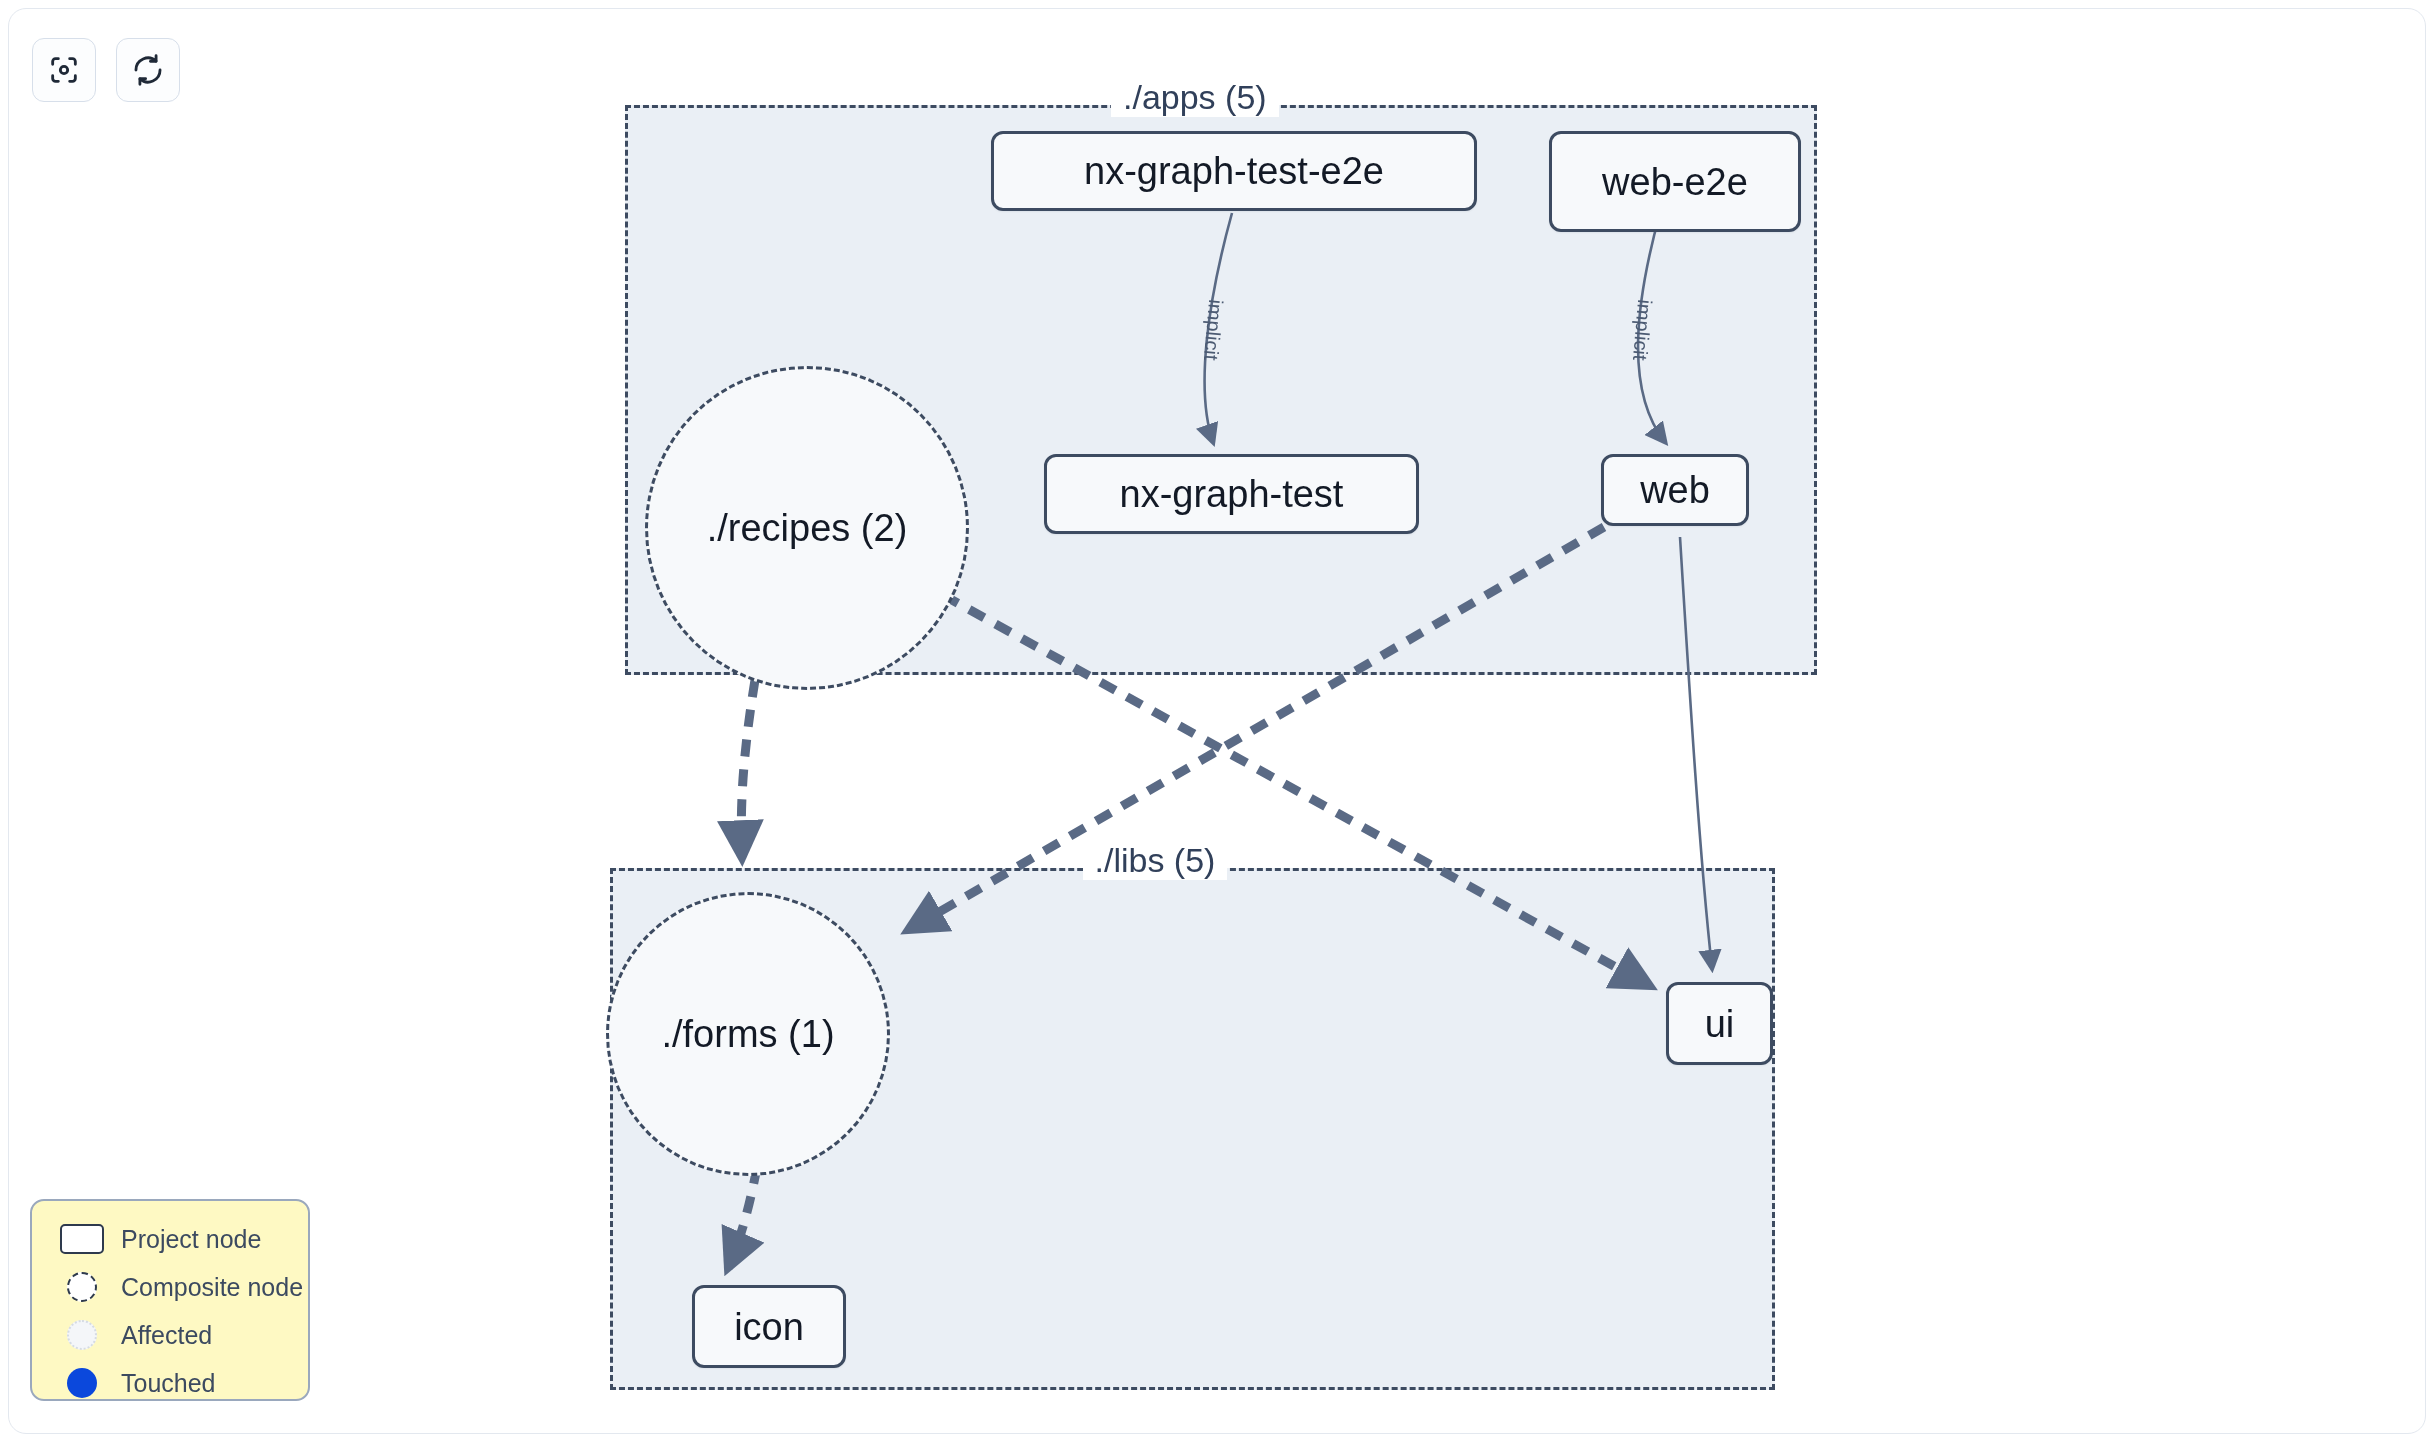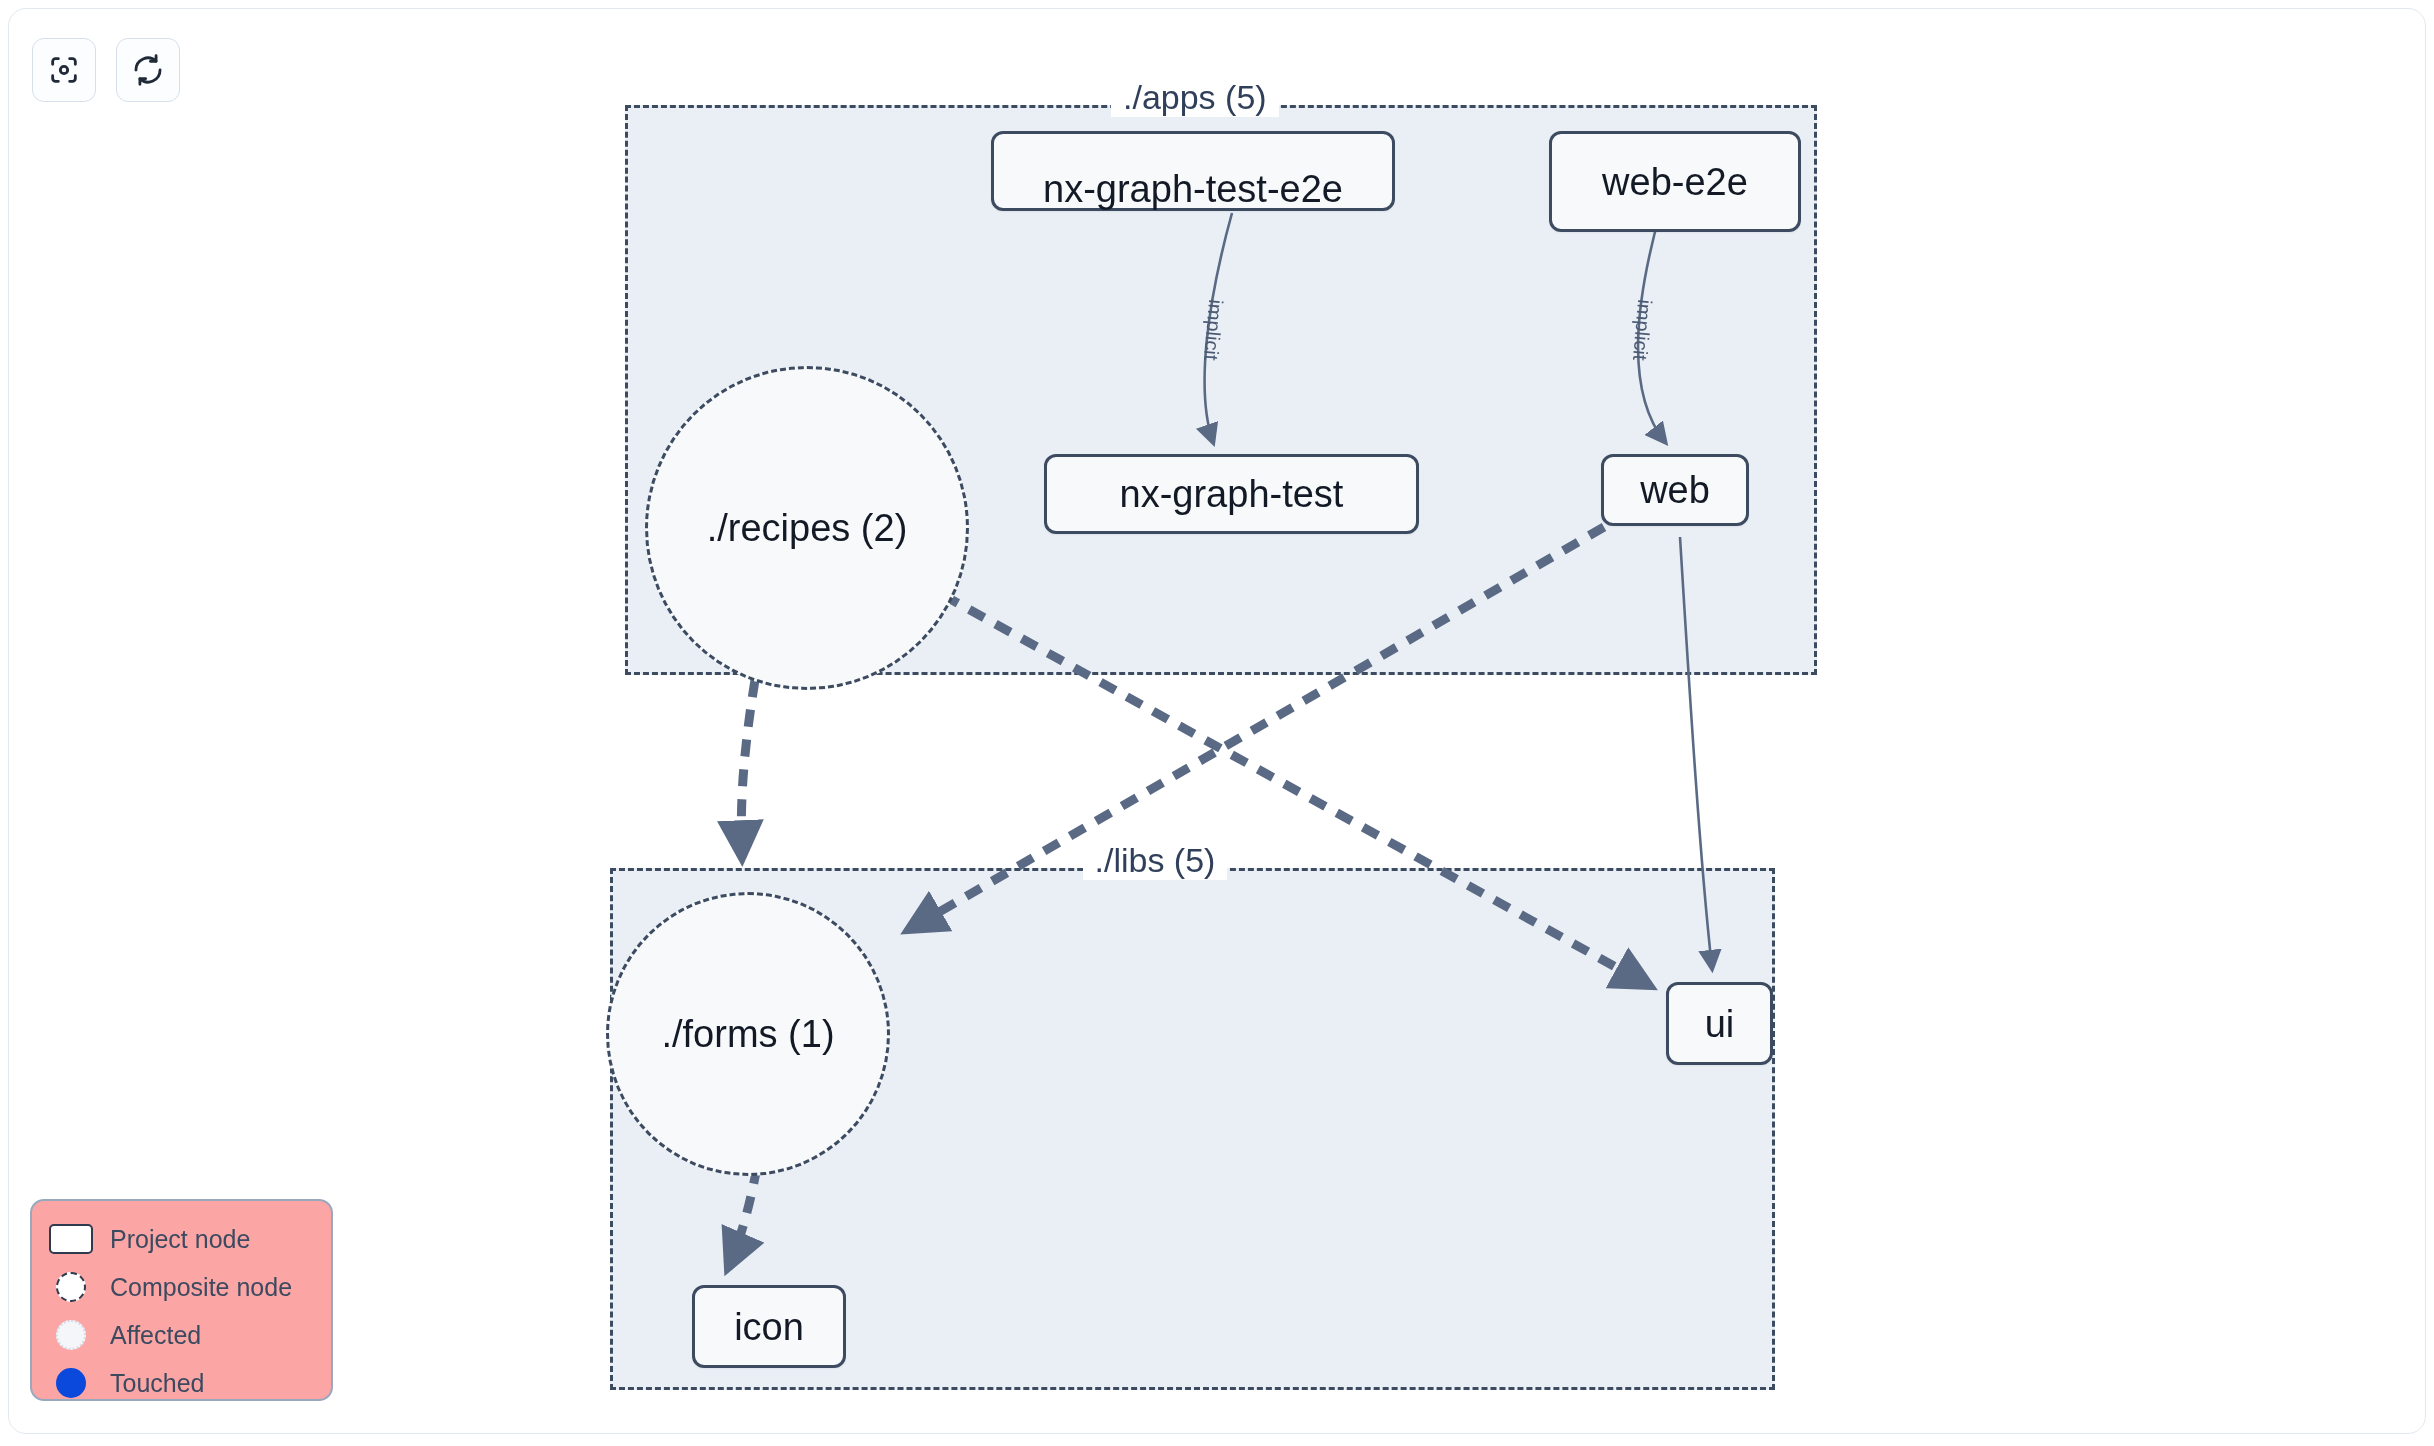--- a/index.html
+++ b/index.html
@@ -111,27 +111,27 @@
     background: #f7f9fb;
     font-size: 38px;
     box-shadow: none;
   }
 
   
   .legend {
     position: absolute;
     left: 30px;
     top: 1199px;
-    width: 303px;
+    width: 280px;
     height: 202px;
-    background: #fca5a5;
+    background: #fef9c3;
     border: 2px solid #9aa8bd;
     border-radius: 14px;
     box-sizing: border-box;
-    padding: 14px 16px;
+    padding: 14px 27px;
     z-index: 50;
   }
   .legend-row {
     display: flex;
     align-items: center;
     height: 48px;
     gap: 16px;
   }
   .legend-swatch {
     width: 46px;
@@ -242,21 +242,21 @@
       <path d="M755,680 C742,760 740,810 742,858" fill="none" stroke="#5a6a85" stroke-width="9" stroke-dasharray="17 13" marker-end="url(#arrow-fat)"></path>
 
       <path d="M943,595 L1650,986" fill="none" stroke="#5a6a85" stroke-width="9" stroke-dasharray="17 13" marker-end="url(#arrow-fat)"></path>
 
       <path d="M757,1167 C748,1215 738,1245 728,1268" fill="none" stroke="#5a6a85" stroke-width="9" stroke-dasharray="17 13" marker-end="url(#arrow-fat)"></path>
     </svg>
 
     <div class="edge-label" id="edge-label-0" style="left: 1183px; top: 320px; transform: rotate(95deg);">implicit</div>
     <div class="edge-label" id="edge-label-1" style="left: 1612px; top: 320px; transform: rotate(95deg);">implicit</div>
 
-    <div class="node" id="node-nx-graph-test-e2e" style="left: 991px; top: 131px; width: 404px; height: 80px; align-items: flex-end;">
+    <div class="node" id="node-nx-graph-test-e2e" style="left: 991px; top: 131px; width: 486px; height: 80px;">
       <span>nx-graph-test-e2e</span>
     </div>
     <div class="node" id="node-web-e2e" style="left: 1549px; top: 131px; width: 252px; height: 101px;">
       <span>web-e2e</span>
     </div>
     <div class="node composite" id="node-recipes" style="left: 645px; top: 366px; width: 324px; height: 324px;">
       <span>./recipes (2)</span>
     </div>
     <div class="node" id="node-nx-graph-test" style="left: 1044px; top: 454px; width: 375px; height: 80px;">
       <span>nx-graph-test</span>

